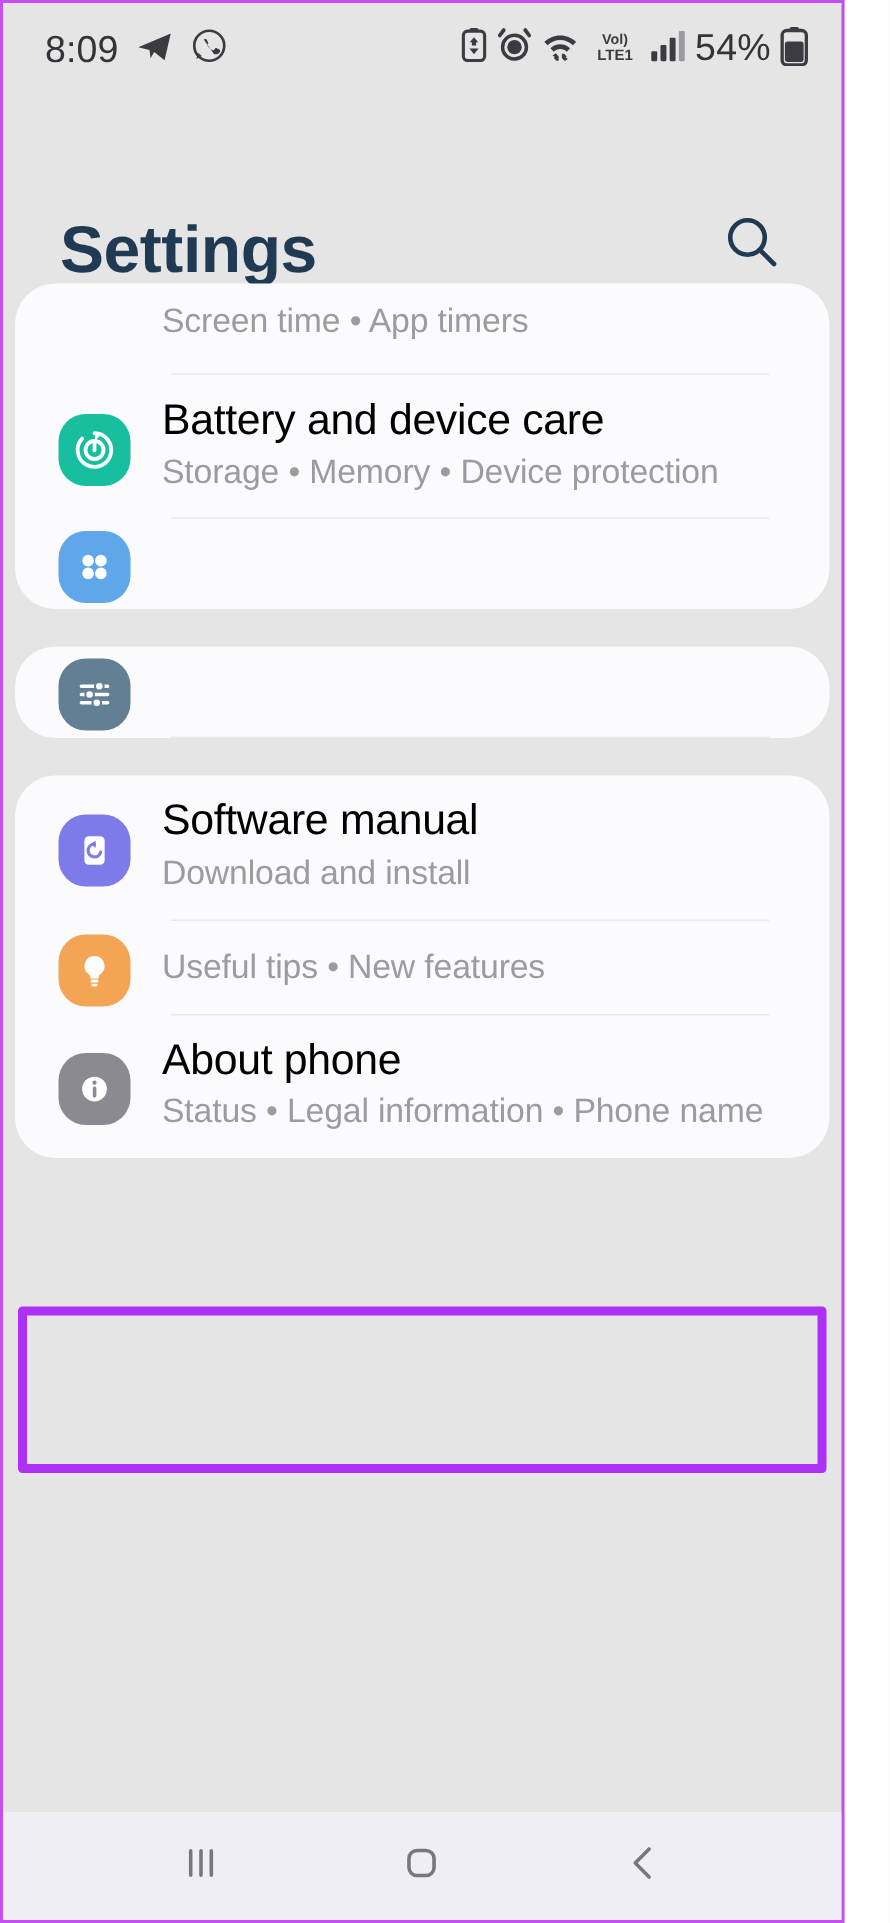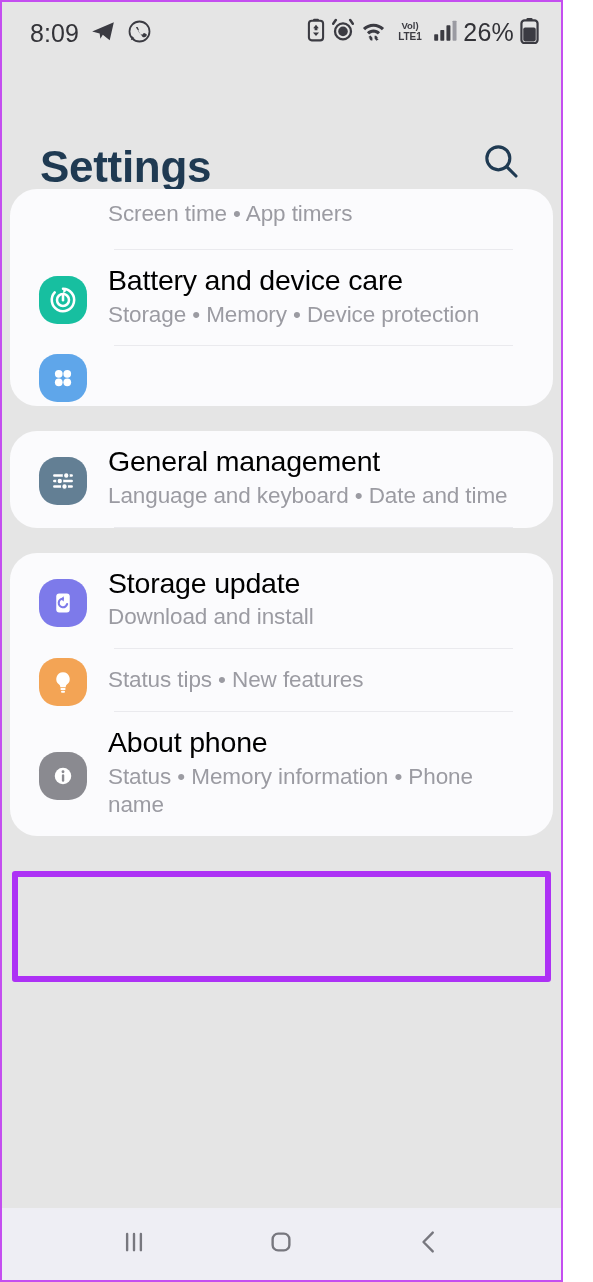--- a/index.html
+++ b/index.html
@@ -175,21 +175,21 @@
         </svg>
       </span>
       <span class="ic">
         <svg width="24" height="24" viewBox="0 0 20 20">
             <rect x="1" y="13.5" width="3.3" height="5.5" rx=".6" fill="#3b3b42"></rect>
             <rect x="6.1" y="10" width="3.3" height="9" rx=".6" fill="#3b3b42"></rect>
             <rect x="11.2" y="6" width="3.3" height="13" rx=".6" fill="#3b3b42"></rect>
             <rect x="16.3" y="2.2" width="3.3" height="16.8" rx=".6" fill="#9b9ba2"></rect>
           </svg>
       </span>
-      <span class="sb-pct">26%</span>
+      <span class="sb-pct">54%</span>
       <span class="ic">
         <svg width="19" height="26" viewBox="0 0 14 20">
             <rect x="4.6" y="0" width="4.8" height="2" rx=".9" fill="#3b3b42"></rect>
             <rect x=".8" y="1.8" width="12.4" height="17.6" rx="2.4" fill="none" stroke="#3b3b42" stroke-width="1.7"></rect>
             <rect x="2.2" y="7.4" width="9.6" height="10.6" rx="1.4" fill="#3b3b42"></rect>
           </svg>
       </span>
     </div>
   </div>
 
@@ -255,77 +255,73 @@
         <div class="row-icon">
           <div class="sq" style="background:#637f94">
             <svg width="30" height="30" viewBox="0 0 24 24">
               <path d="M5 7.6h14M5 12h14M5 16.4h14" stroke="#fff" stroke-width="1.9" stroke-linecap="round"></path>
               <circle cx="14.6" cy="7.6" r="2.3" fill="#fff" stroke="#637f94" stroke-width="1.1"></circle>
               <circle cx="9.4" cy="12" r="2.3" fill="#fff" stroke="#637f94" stroke-width="1.1"></circle>
               <circle cx="13.2" cy="16.4" r="2.3" fill="#fff" stroke="#637f94" stroke-width="1.1"></circle>
             </svg>
           </div>
         </div>
-        <div class="row-body">
-          <div class="row-title">General management</div>
-          <div class="row-sub">Language and keyboard  •  Date and time</div>
-        </div>
       </div>
       <div class="divider"></div>
 
     </div>
 
     <div class="card gap">
 
       <div class="row">
         <div class="row-icon">
           <div class="sq" style="background:#7d7aea">
             <svg width="30" height="30" viewBox="0 0 24 24">
               <rect x="6.6" y="4.4" width="10.8" height="15.2" rx="2.4" fill="#fff"></rect>
               <path d="M12 8.6a3.4 3.4 0 1 0 3.3 4.2" fill="none" stroke="#7d7aea" stroke-width="1.7" stroke-linecap="round"></path>
               <path d="M12.6 6.6 10 8.7l2.6 2z" fill="#7d7aea"></path>
             </svg>
           </div>
         </div>
         <div class="row-body">
-          <div class="row-title">Storage update</div>
+          <div class="row-title">Software manual</div>
           <div class="row-sub">Download and install</div>
         </div>
       </div>
       <div class="divider"></div>
 
       <div class="row">
         <div class="row-icon">
           <div class="sq" style="background:#f5a council;background:#f4a council;background:#f3a455">
             <svg width="30" height="30" viewBox="0 0 24 24">
               <path d="M12 4.2a5.4 5.4 0 0 1 3.1 9.8c-.6.45-.9 1-.9 1.7v.5H9.8v-.5c0-.7-.3-1.25-.9-1.7A5.4 5.4 0 0 1 12 4.2z" fill="#fff"></path>
               <rect x="9.9" y="16.8" width="4.2" height="1.6" rx=".8" fill="#fff"></rect>
               <rect x="10.4" y="19" width="3.2" height="1.5" rx=".75" fill="#fff"></rect>
             </svg>
           </div>
         </div>
         <div class="row-body">
-          <div class="row-sub">Status tips  •  New features</div>
+          <div class="row-sub">Useful tips  •  New features</div>
         </div>
       </div>
       <div class="divider"></div>
 
       <div class="row" id="about-row">
         <div class="row-icon">
           <div class="sq" style="background:#8a8a90">
             <svg width="30" height="30" viewBox="0 0 24 24">
               <circle cx="12" cy="12" r="6.6" fill="#fff"></circle>
               <circle cx="12" cy="8.6" r="1.15" fill="#8a8a90"></circle>
               <rect x="11.1" y="10.6" width="1.9" height="6" rx=".95" fill="#8a8a90"></rect>
             </svg>
           </div>
         </div>
         <div class="row-body">
           <div class="row-title">About phone</div>
-          <div class="row-sub">Status  •  Memory information  •  Phone name</div>
+          <div class="row-sub">Status  •  Legal information  •  Phone name</div>
         </div>
       </div>
     </div>
 
   </div>
 
   <div class="highlight" id="hl" style="top: 868.531px; height: 111.422px; border-color: rgb(173, 49, 245);"></div>
 
   <div class="navbar">
     <div class="nav-btn">

